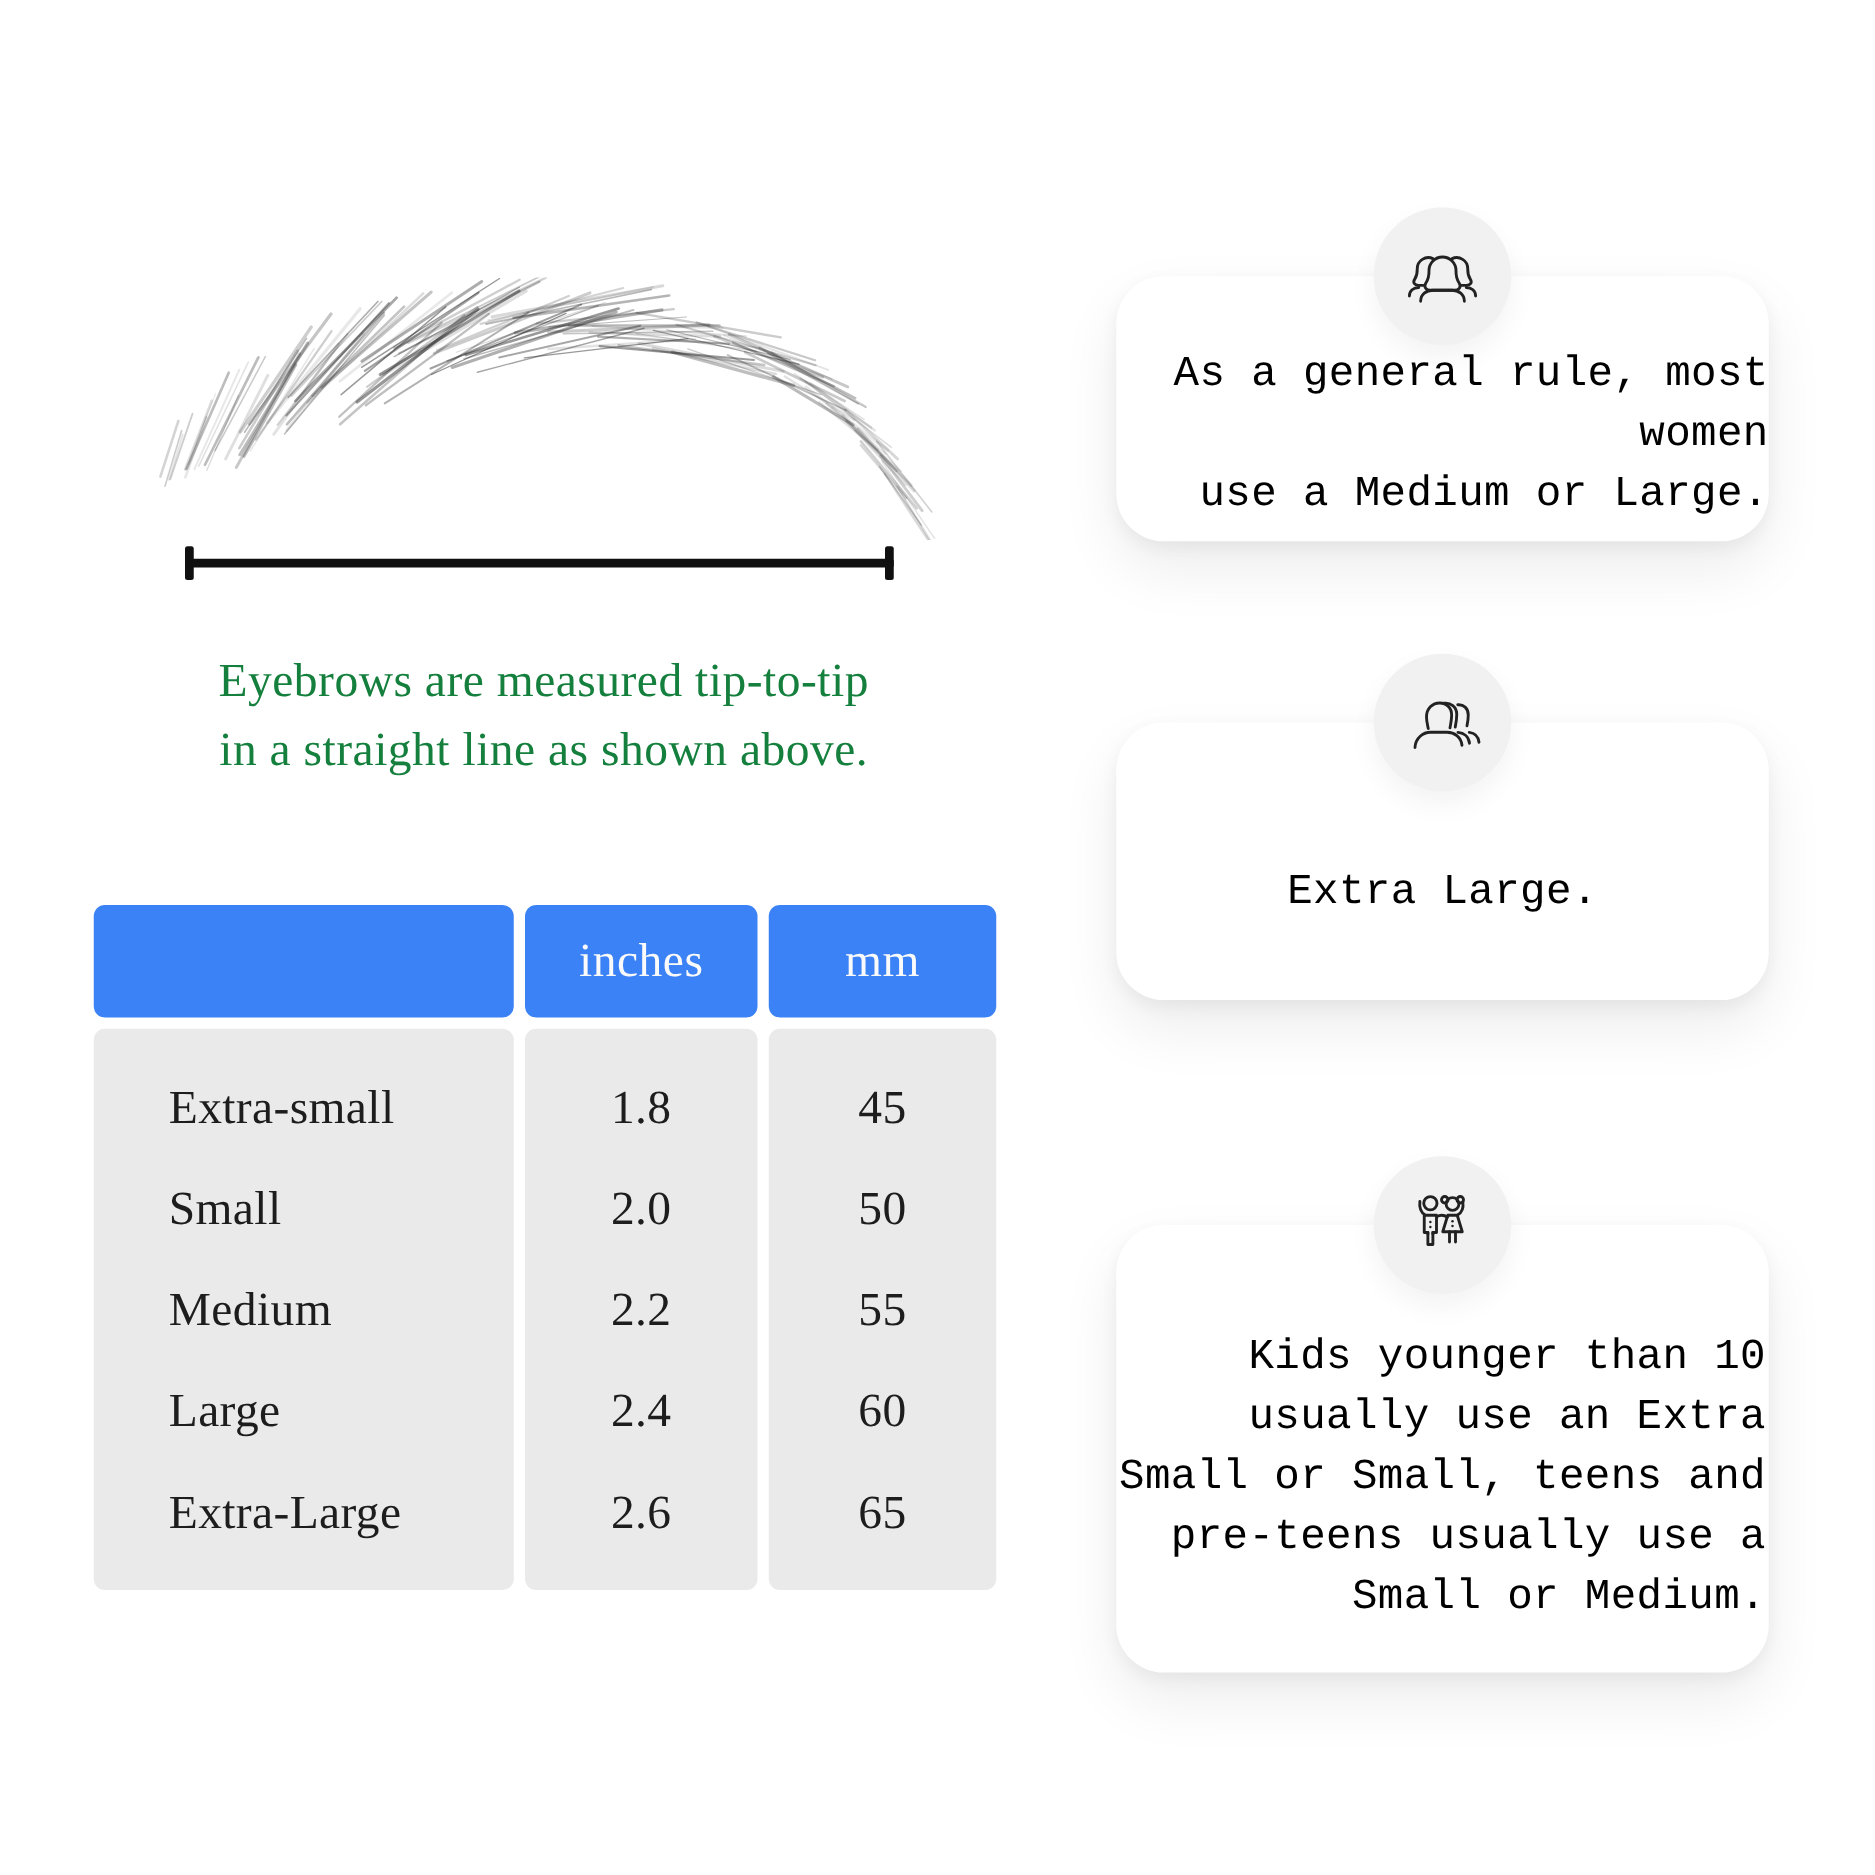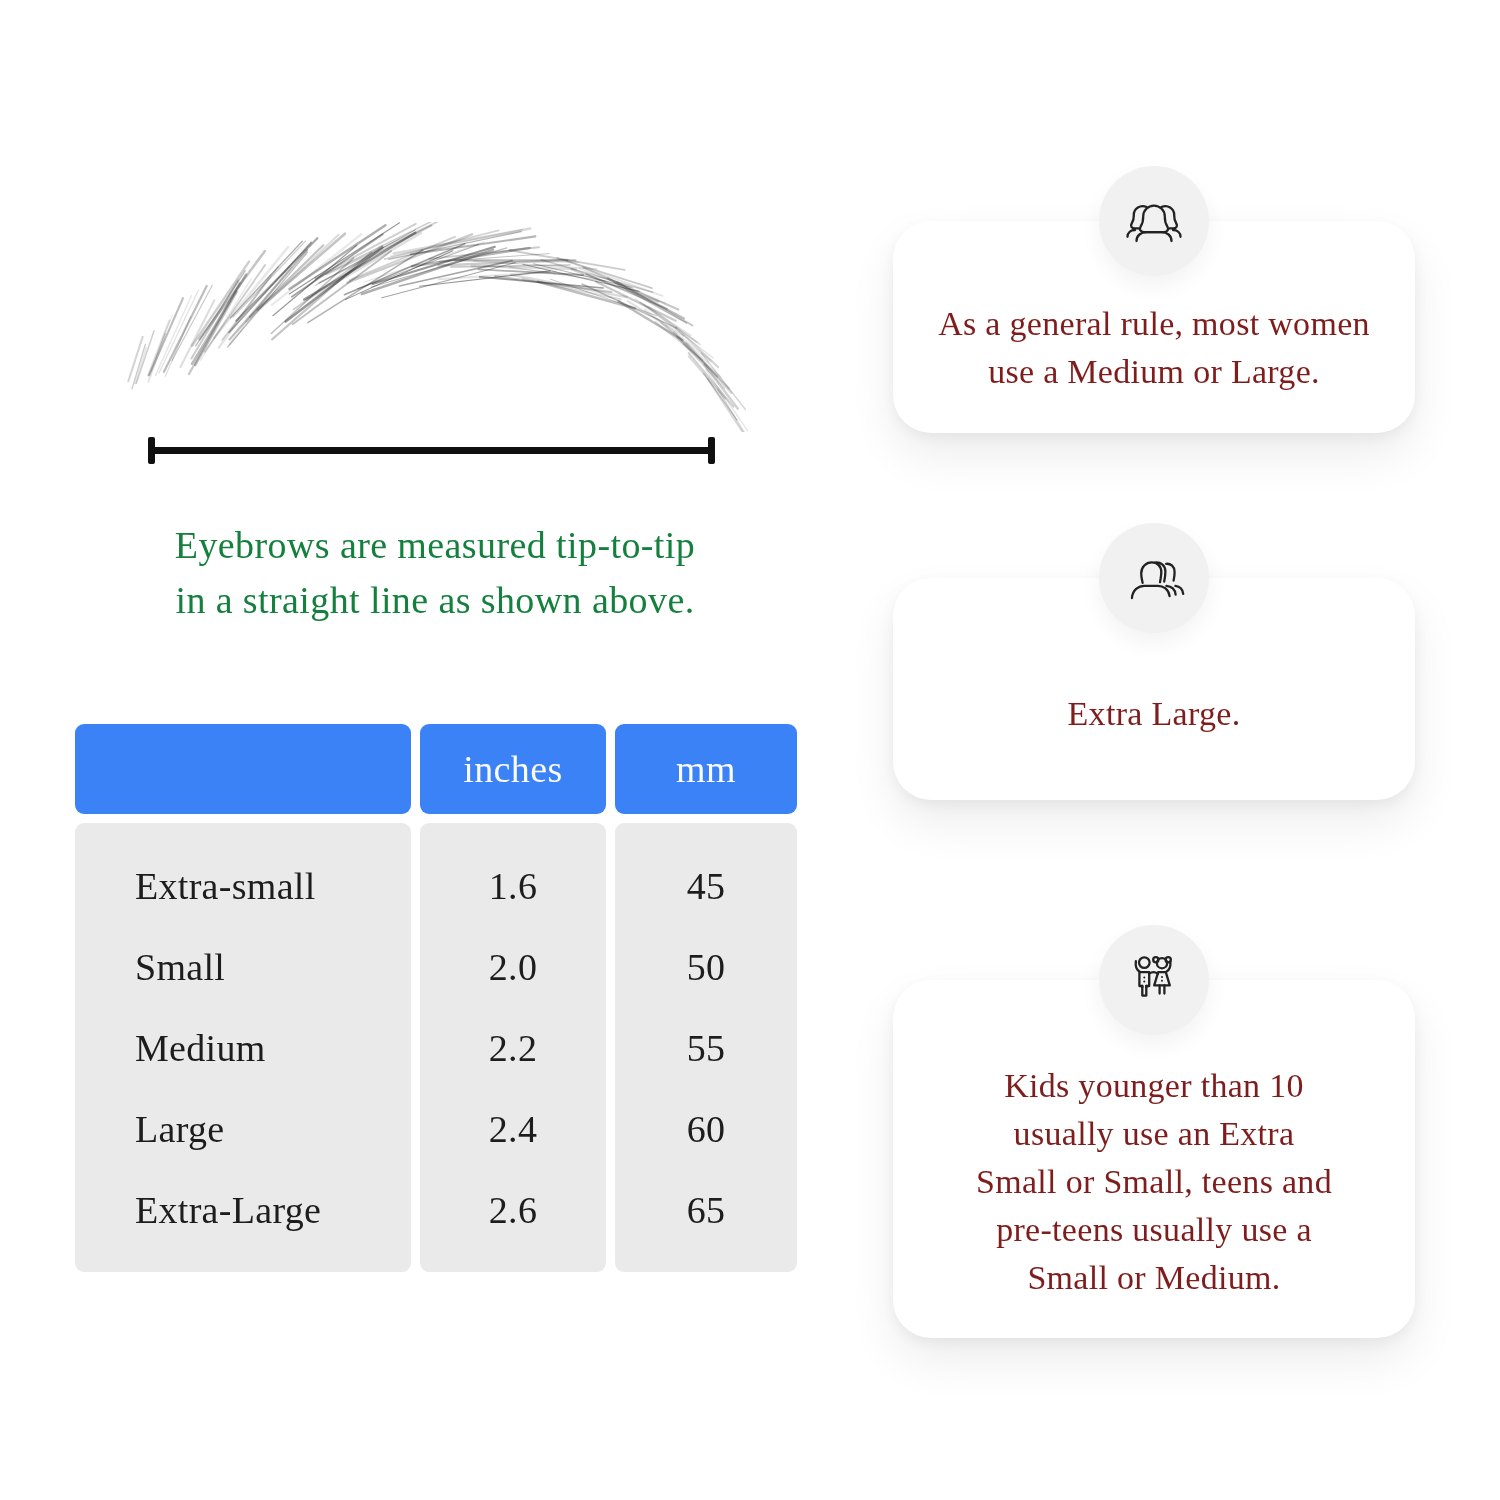--- a/index.html
+++ b/index.html
@@ -32,21 +32,21 @@
   .tcol.labels .cell{padding-left:60px;}
   .tcol.nums .cell{text-align:center;}
 
   
   .card{position:absolute;left:893px;width:522px;background:#ffffff;border-radius:38px;
         box-shadow:0 22px 48px rgba(0,0,0,.075),0 5px 14px rgba(0,0,0,.05);
         display:flex;flex-direction:column;justify-content:center;align-items:center;box-sizing:border-box;}
   .card-1{top:221px;height:212px;padding-top:42px;}
   .card-2{top:578px;height:222px;padding-top:50px;}
   .card-3{top:980px;height:358px;padding-top:46px;}
-  .card-text{text-align:center;font-size:34px;line-height:48px;color:#7f1d1d;letter-spacing:.3px;}
+  .card-text{text-align:right;font-size:34px;line-height:48px;color:#000000;letter-spacing:.3px;font-family:Liberation Mono, monospace;}
   .badge{position:absolute;top:-55px;left:50%;transform:translateX(-50%);
          width:110px;height:110px;border-radius:50%;background:#f1f1f1;
          box-shadow:0 10px 22px rgba(0,0,0,.05);
          display:flex;align-items:center;justify-content:center;}
   .badge svg{display:block;}
   .icon-stroke{fill:none;stroke:#222;stroke-width:2.3;stroke-linecap:round;stroke-linejoin:round;}
   .icon-dot{fill:#222;stroke:none;}
 </style>
 </head>
 <body>
@@ -203,21 +203,21 @@
     </div>
     <div class="tbody">
       <div class="tcol labels w1">
         <div class="cell">Extra-small</div>
         <div class="cell">Small</div>
         <div class="cell">Medium</div>
         <div class="cell">Large</div>
         <div class="cell">Extra-Large</div>
       </div>
       <div class="tcol nums w2">
-        <div class="cell">1.6</div>
+        <div class="cell">1.8</div>
         <div class="cell">2.0</div>
         <div class="cell">2.2</div>
         <div class="cell">2.4</div>
         <div class="cell">2.6</div>
       </div>
       <div class="tcol nums w3">
         <div class="cell">45</div>
         <div class="cell">50</div>
         <div class="cell">55</div>
         <div class="cell">60</div>

